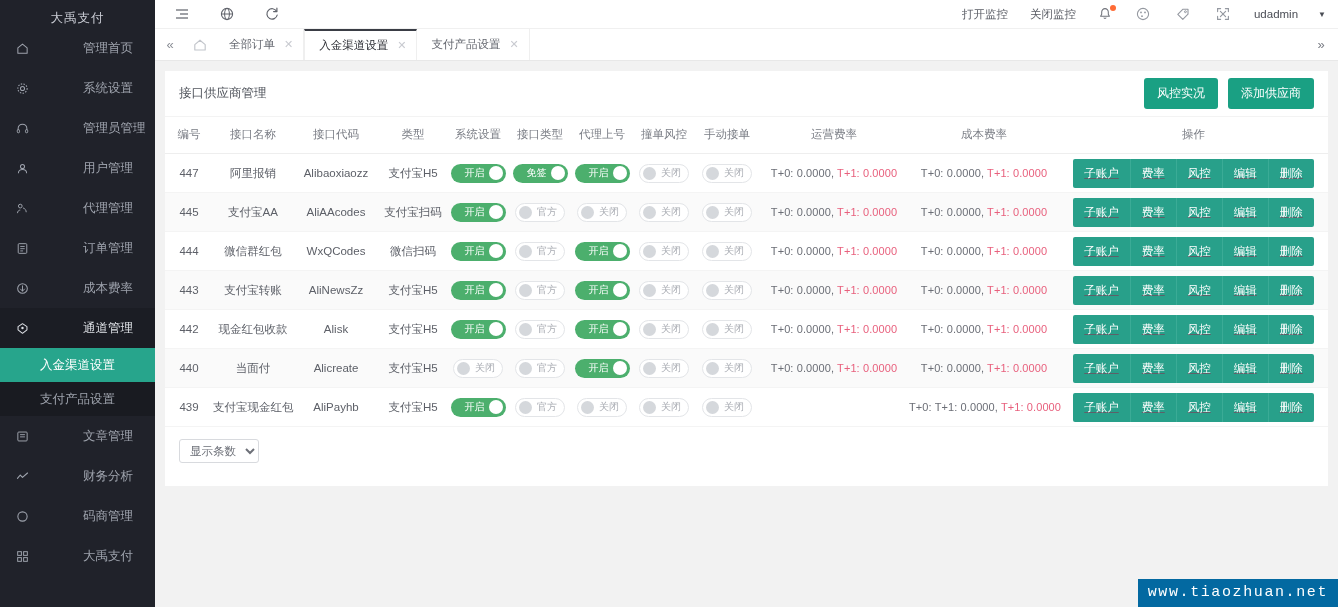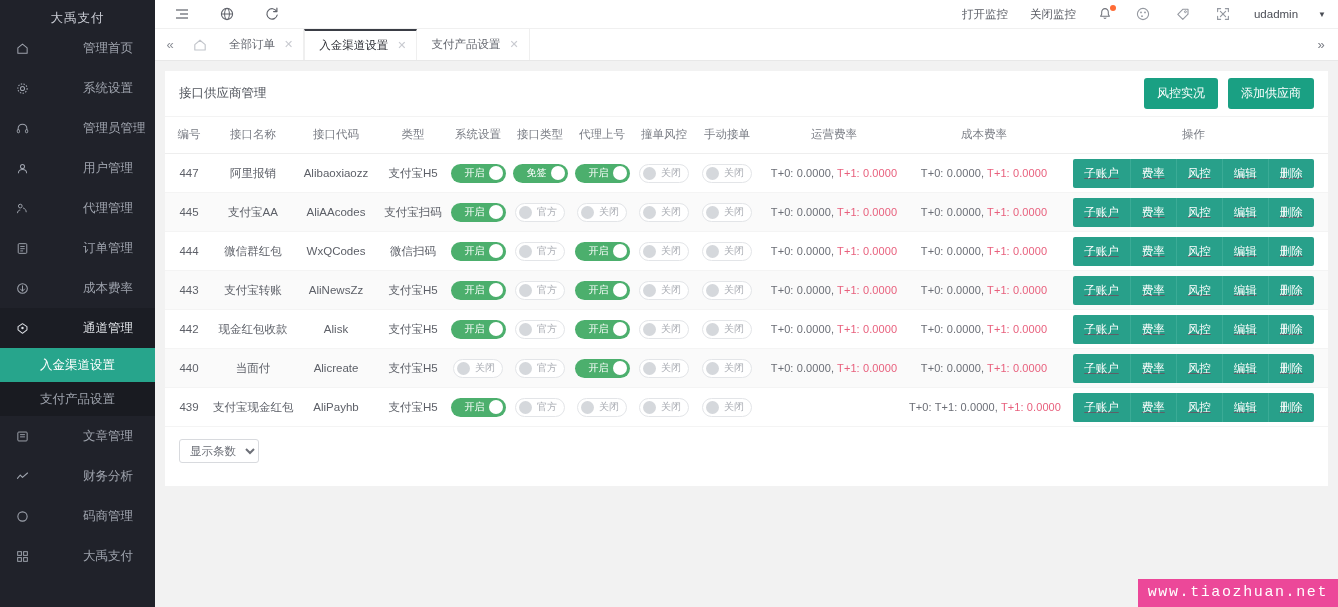--- a/index.html
+++ b/index.html
@@ -254,21 +254,21 @@
     border-radius: 3px;
     background: #fff;
     font-family: inherit;
     cursor: pointer;
   }
 
   
   .watermark {
     position: absolute;
     right: 0; bottom: 0;
-    background: #ec4899;
+    background: #0369a1;
     color: #ffffff;
     font-family: "Liberation Mono", "DejaVu Sans Mono", monospace;
     font-size: 15px;
     letter-spacing: 1.6px;
     padding: 5px 10px 6px 10px;
   }
   svg { display: block; }
 </style>
 </head>
 <body>

